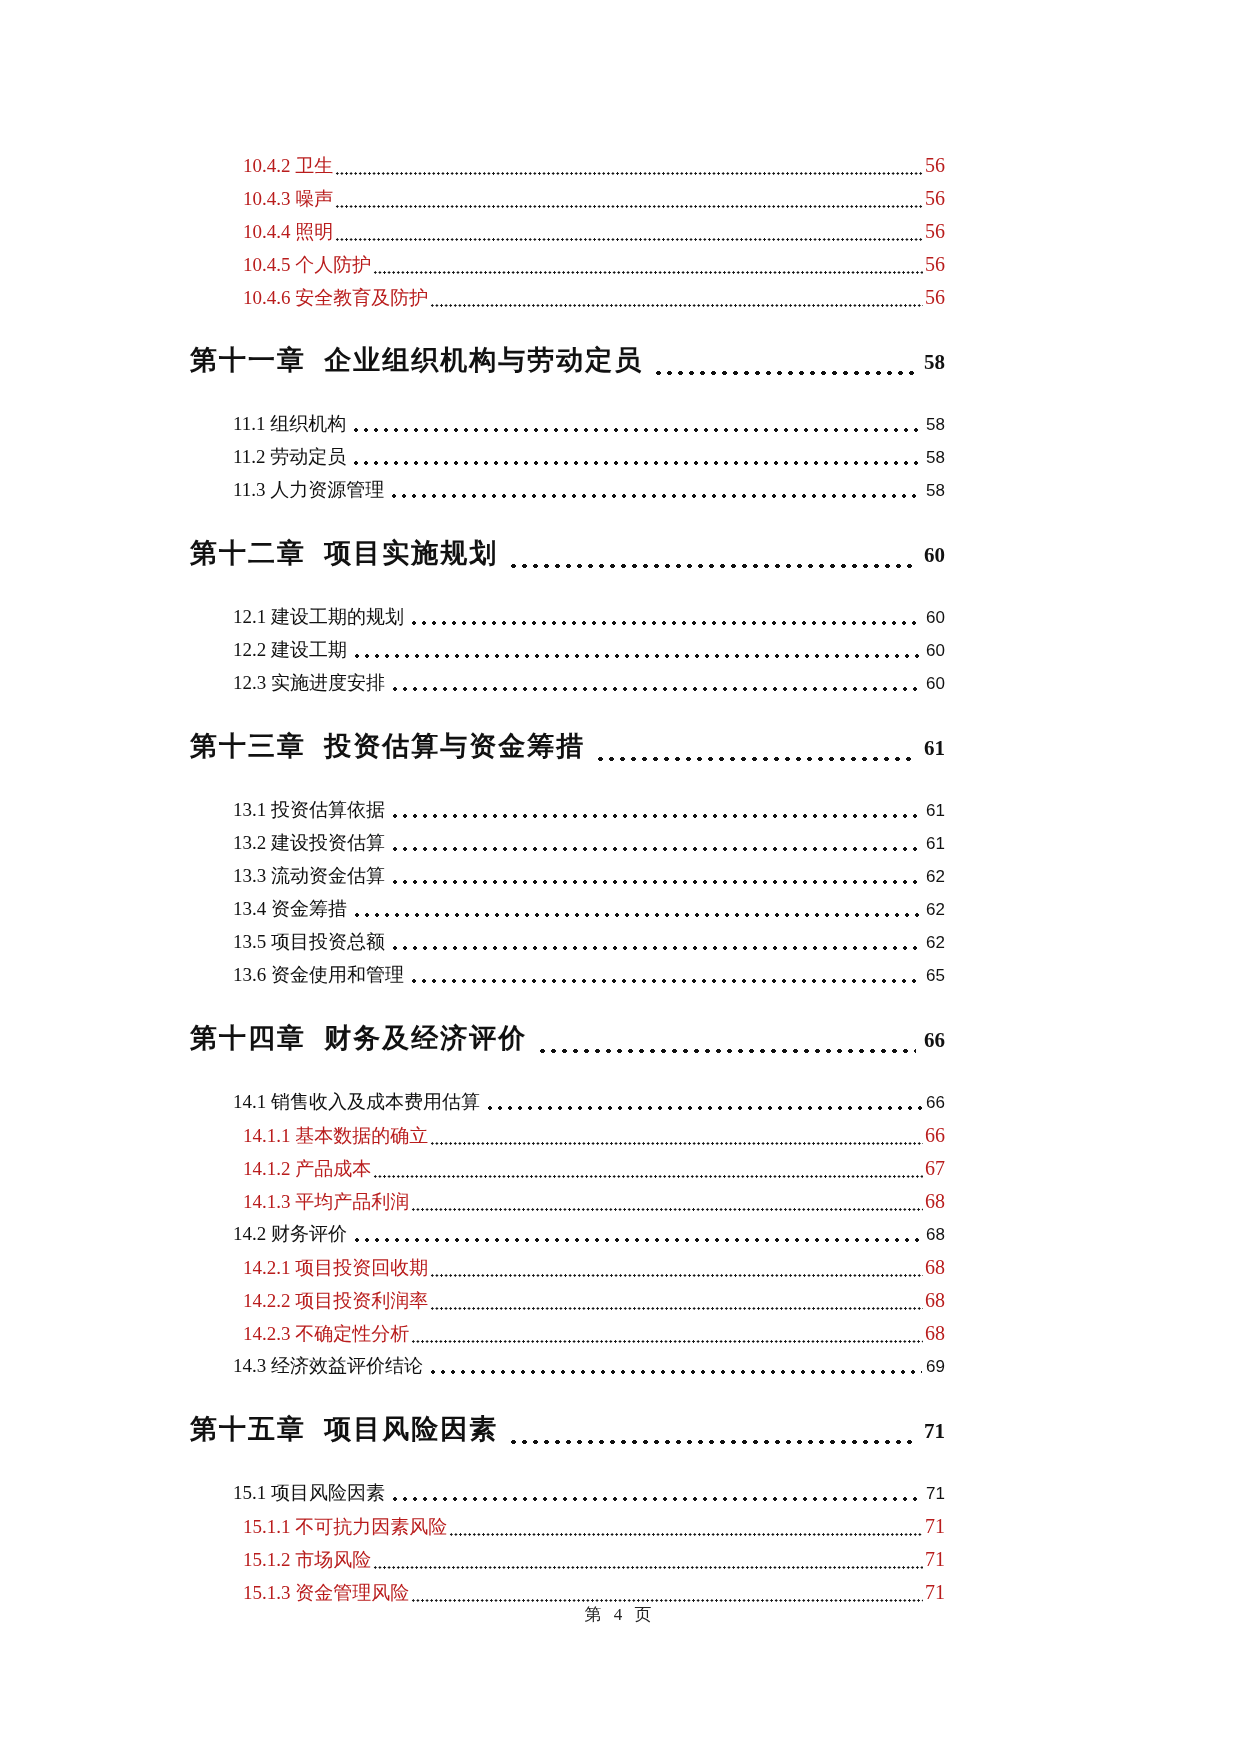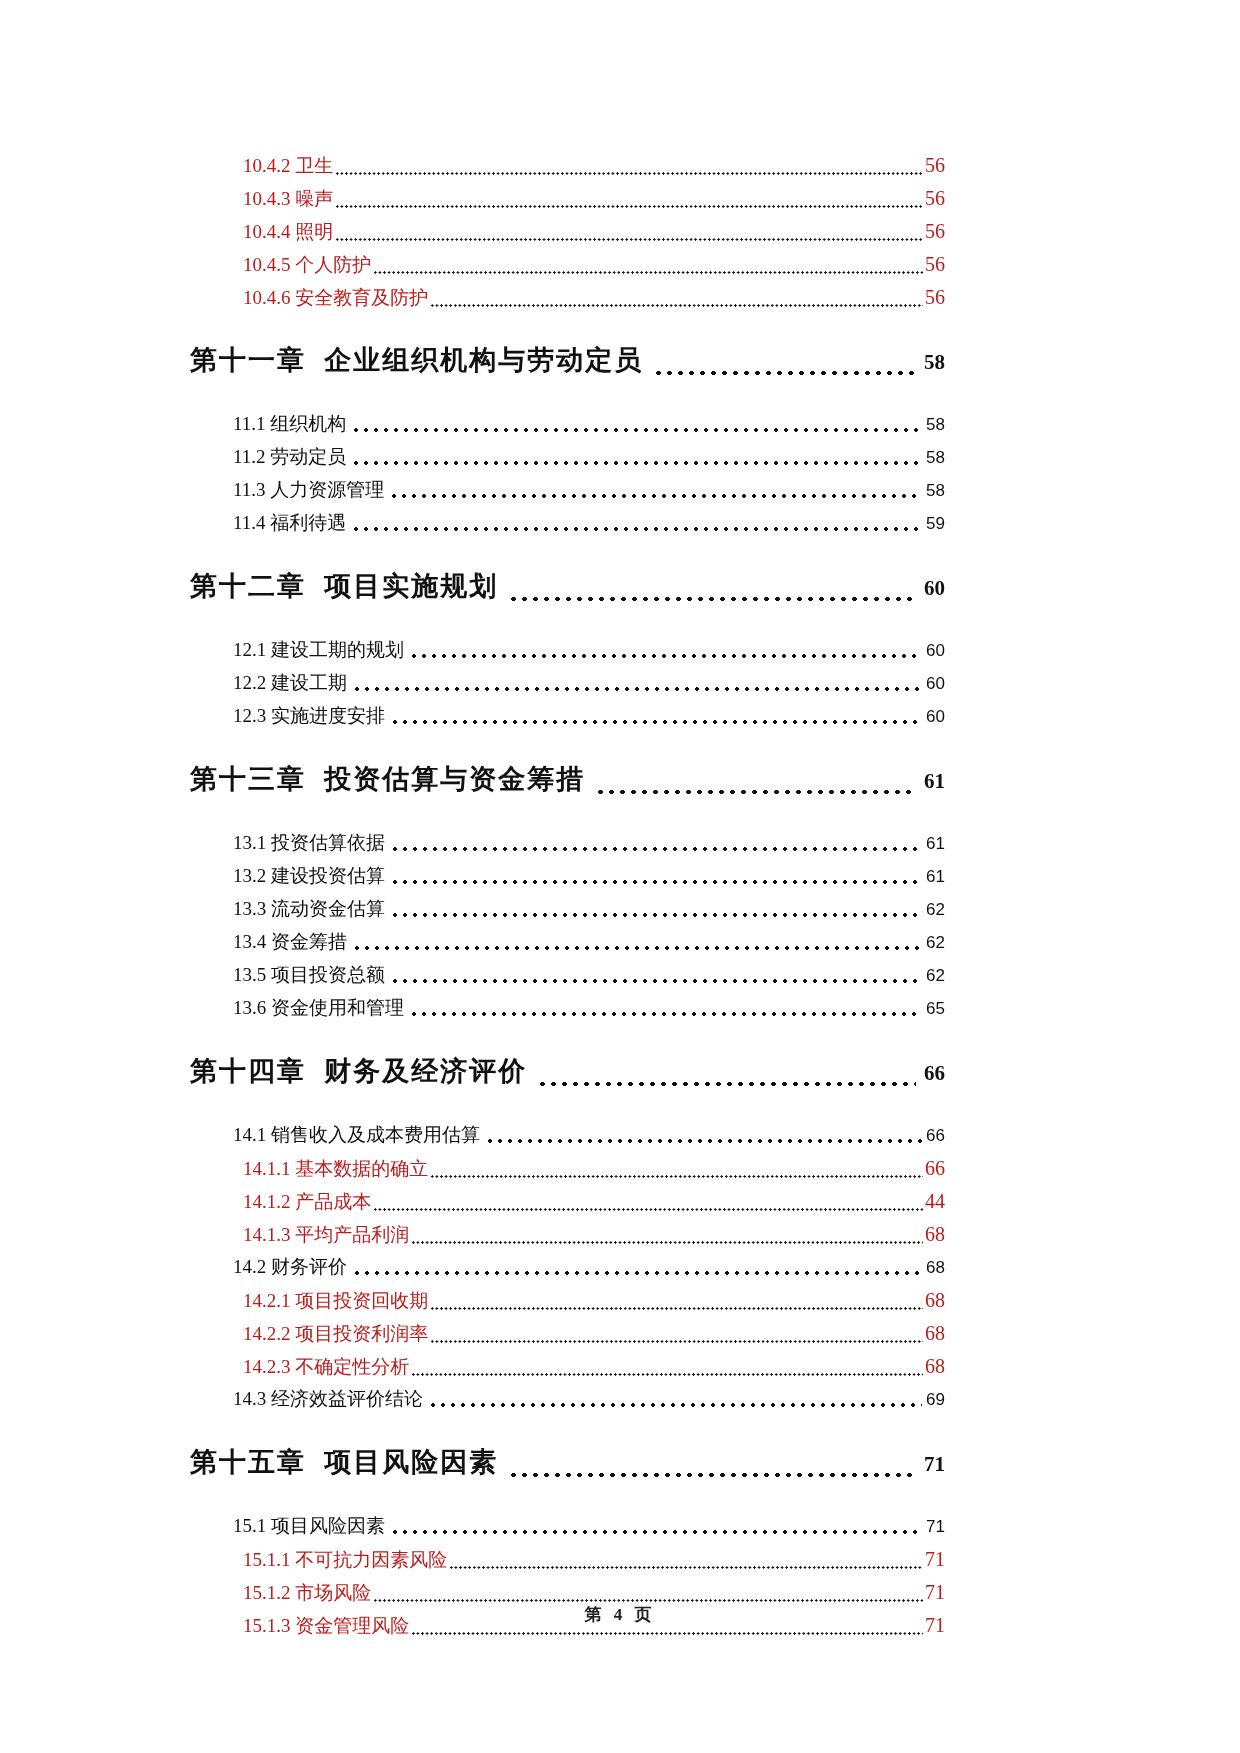--- a/index.html
+++ b/index.html
@@ -102,21 +102,20 @@
 
   .footer {
     position: absolute;
     left: 0;
     top: 1603px;
     width: 1240px;
     text-align: center;
     font-size: 17px;
     color: #222222;
     letter-spacing: 4px;
-    font-weight: bold;
   }
 </style>
 </head>
 <body>
 
 <div class="toc" id="toc">
     <div class="row level-3">
       <span class="label">10.4.2 卫生</span>
       <span class="dots"></span>
       <span class="page">56</span>
@@ -154,25 +153,20 @@
     <div class="row level-2">
       <span class="label">11.2 劳动定员</span>
       <span class="dots"></span>
       <span class="page">58</span>
     </div>
     <div class="row level-2">
       <span class="label">11.3 人力资源管理</span>
       <span class="dots"></span>
       <span class="page">58</span>
     </div>
-    <div class="row level-2">
-      <span class="label">11.4 福利待遇</span>
-      <span class="dots"></span>
-      <span class="page">59</span>
-    </div>
     <div class="row level-1">
       <span class="label">第十二章 项目实施规划</span>
       <span class="dots"></span>
       <span class="page">60</span>
     </div>
     <div class="row level-2">
       <span class="label">12.1 建设工期的规划</span>
       <span class="dots"></span>
       <span class="page">60</span>
     </div>
@@ -232,21 +226,21 @@
       <span class="page">66</span>
     </div>
     <div class="row level-3">
       <span class="label">14.1.1 基本数据的确立</span>
       <span class="dots"></span>
       <span class="page">66</span>
     </div>
     <div class="row level-3">
       <span class="label">14.1.2 产品成本</span>
       <span class="dots"></span>
-      <span class="page">44</span>
+      <span class="page">67</span>
     </div>
     <div class="row level-3">
       <span class="label">14.1.3 平均产品利润</span>
       <span class="dots"></span>
       <span class="page">68</span>
     </div>
     <div class="row level-2">
       <span class="label">14.2 财务评价</span>
       <span class="dots"></span>
       <span class="page">68</span>

